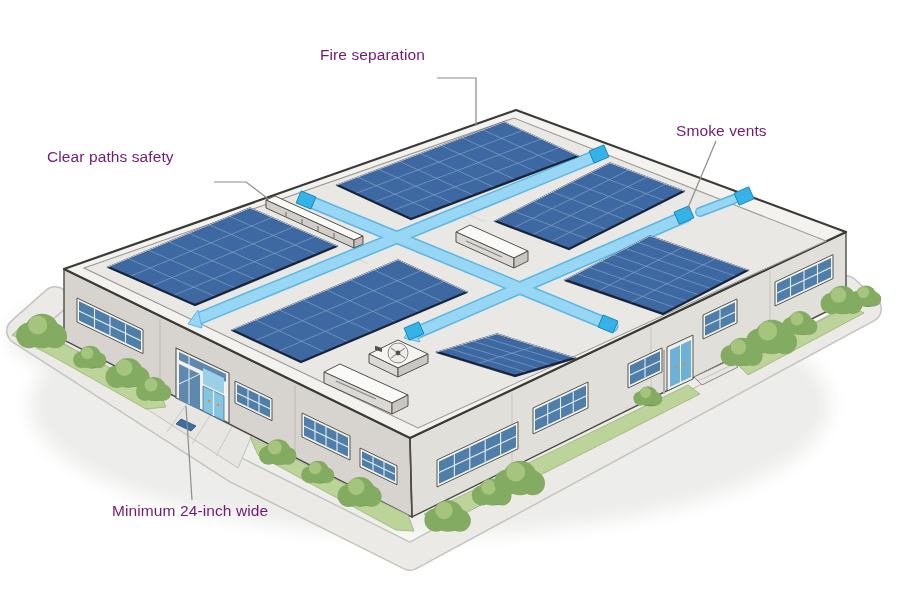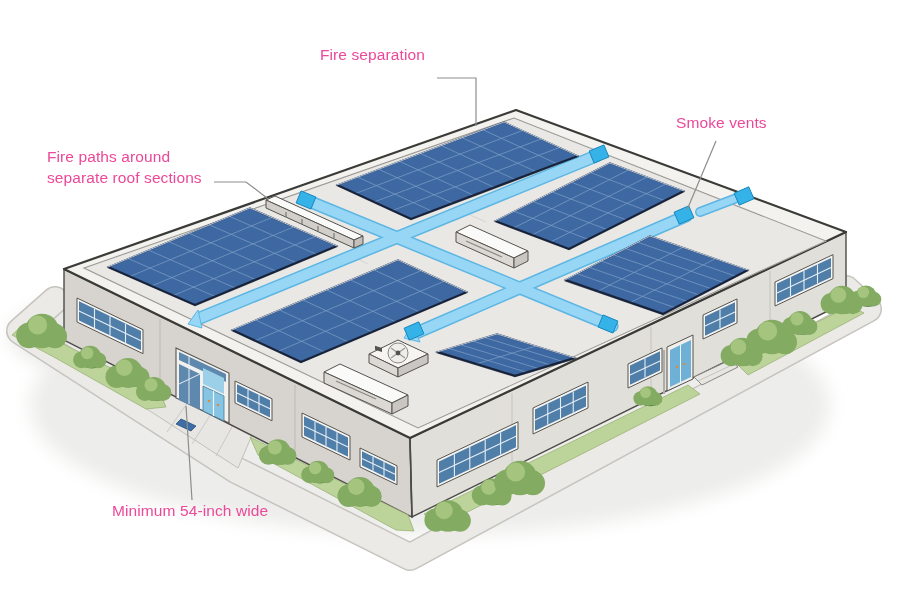--- a/index.html
+++ b/index.html
@@ -1,23 +1,23 @@
 <!DOCTYPE html>
 <html><head>
 <meta charset="utf-8">
 <style>
   html,body{margin:0;padding:0;background:#fff;}
   #stage{position:relative;width:900px;height:600px;background:#ffffff;overflow:hidden;
          font-family:"Liberation Sans",sans-serif;}
   #scene{position:absolute;left:0;top:0;}
   .label{position:absolute;font-size:15.5px;line-height:21px;font-weight:500;
-         color:#ec4899;white-space:nowrap;letter-spacing:.1px;}
+         color:#701a75;white-space:nowrap;letter-spacing:.1px;}
   .label div{pointer-events:none;}
   #label-fire{left:320px;top:44px;}
-  #label-smoke{left:676px;top:112px;}
+  #label-smoke{left:676px;top:120px;}
   #label-clear{left:47px;top:146px;}
   #label-min{left:112px;top:500px;}
 </style>
 </head>
 <body>
 
 <div id="stage">
 
   <svg id="scene" width="900" height="600" viewBox="0 0 900 600">
     <defs>
@@ -415,19 +415,18 @@
     </g>
   </svg>
 
   <div class="label" id="label-fire">
     <div>Fire separation</div>
   </div>
   <div class="label" id="label-smoke">
     <div>Smoke vents</div>
   </div>
   <div class="label" id="label-clear">
-    <div>Fire paths around</div>
-    <div>separate roof sections</div>
+    <div>Clear paths safety</div>
   </div>
   <div class="label" id="label-min">
-    <div>Minimum 54-inch wide</div>
+    <div>Minimum 24-inch wide</div>
   </div>
 </div>
 
 </body></html>

